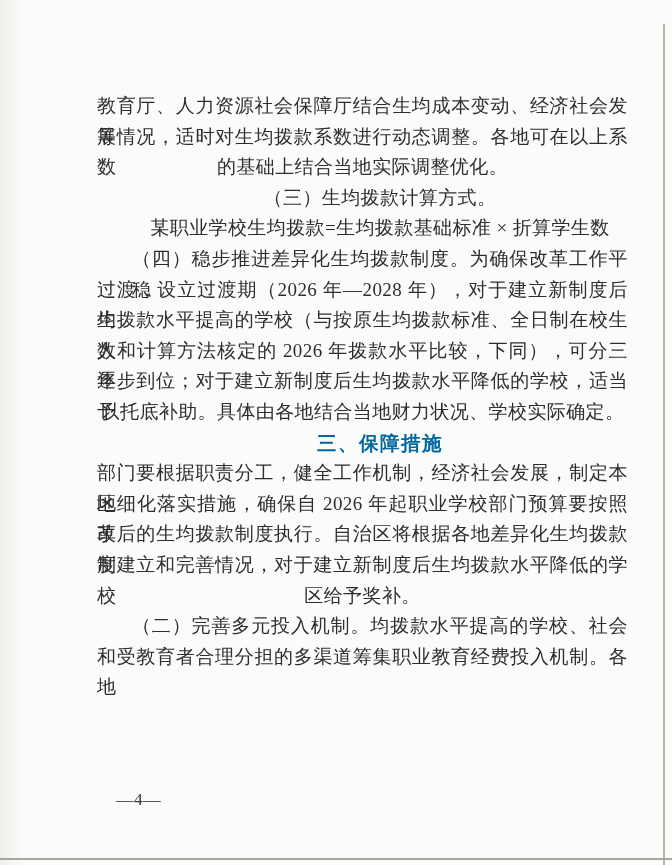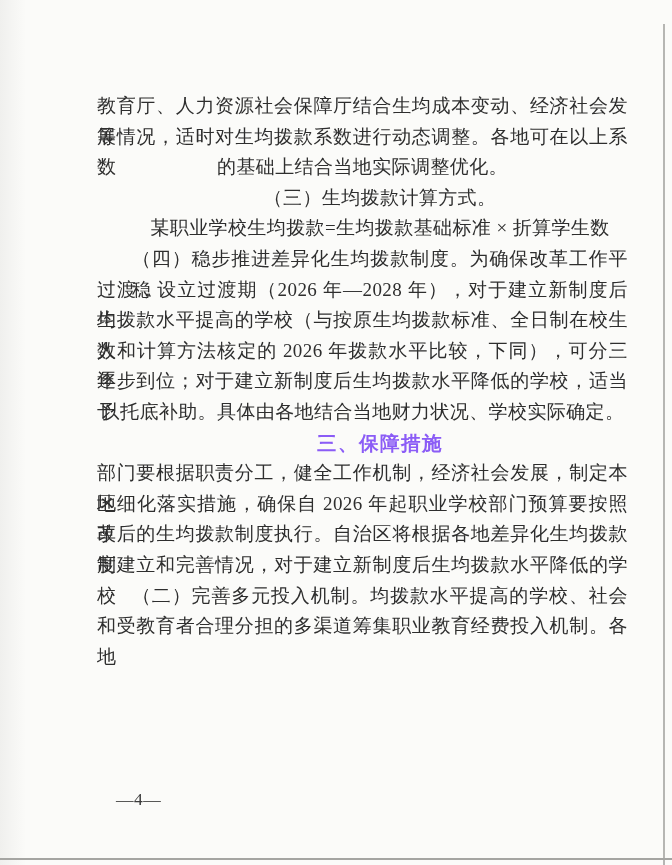--- a/index.html
+++ b/index.html
@@ -63,21 +63,21 @@
     text-justify: inter-character;
   }
   
   .ln.ind {
     padding-left: 35px;
   }
   
   .ln.head {
     font-family: "Liberation Sans", "DejaVu Sans", sans-serif;
     font-weight: 700;
-    color: #8b5cf6;
+    color: #0369a1;
     letter-spacing: 1.5px;
     font-size: 19.5px;
   }
   .page-num {
     position: absolute;
     left: 116px;
     top: 789px;
     font-size: 17.5px;
     color: #3a3a3a;
     letter-spacing: 0.5px;
@@ -101,20 +101,21 @@
     <div class="ln j">过渡，设立过渡期（2026 年—2028 年），对于建立新制度后生</div>
     <div class="ln j">均拨款水平提高的学校（与按原生均拨款标准、全日制在校生人</div>
     <div class="ln j">数和计算方法核定的 2026 年拨款水平比较，下同），可分三年</div>
     <div class="ln j">逐步到位；对于建立新制度后生均拨款水平降低的学校，适当予</div>
     <div class="ln">以托底补助。具体由各地结合当地财力状况、学校实际确定。</div>
     <div class="ln ind head">三、保障措施</div>
     <div class="ln j">部门要根据职责分工，健全工作机制，经济社会发展，制定本地</div>
     <div class="ln j">区细化落实措施，确保自 2026 年起职业学校部门预算要按照改</div>
     <div class="ln j">革后的生均拨款制度执行。自治区将根据各地差异化生均拨款制</div>
     <div class="ln j">度建立和完善情况，对于建立新制度后生均拨款水平降低的学校</div>
+    <div class="ln">区给予奖补。</div>
     <div class="ln ind j">（二）完善多元投入机制。均拨款水平提高的学校、社会</div>
     <div class="ln j">和受教育者合理分担的多渠道筹集职业教育经费投入机制。各地</div>
   </div>
 
   <div class="page-num">—4—</div>
 
   <div class="edge-right"></div>
   <div class="edge-bottom"></div>
 
 </div>

